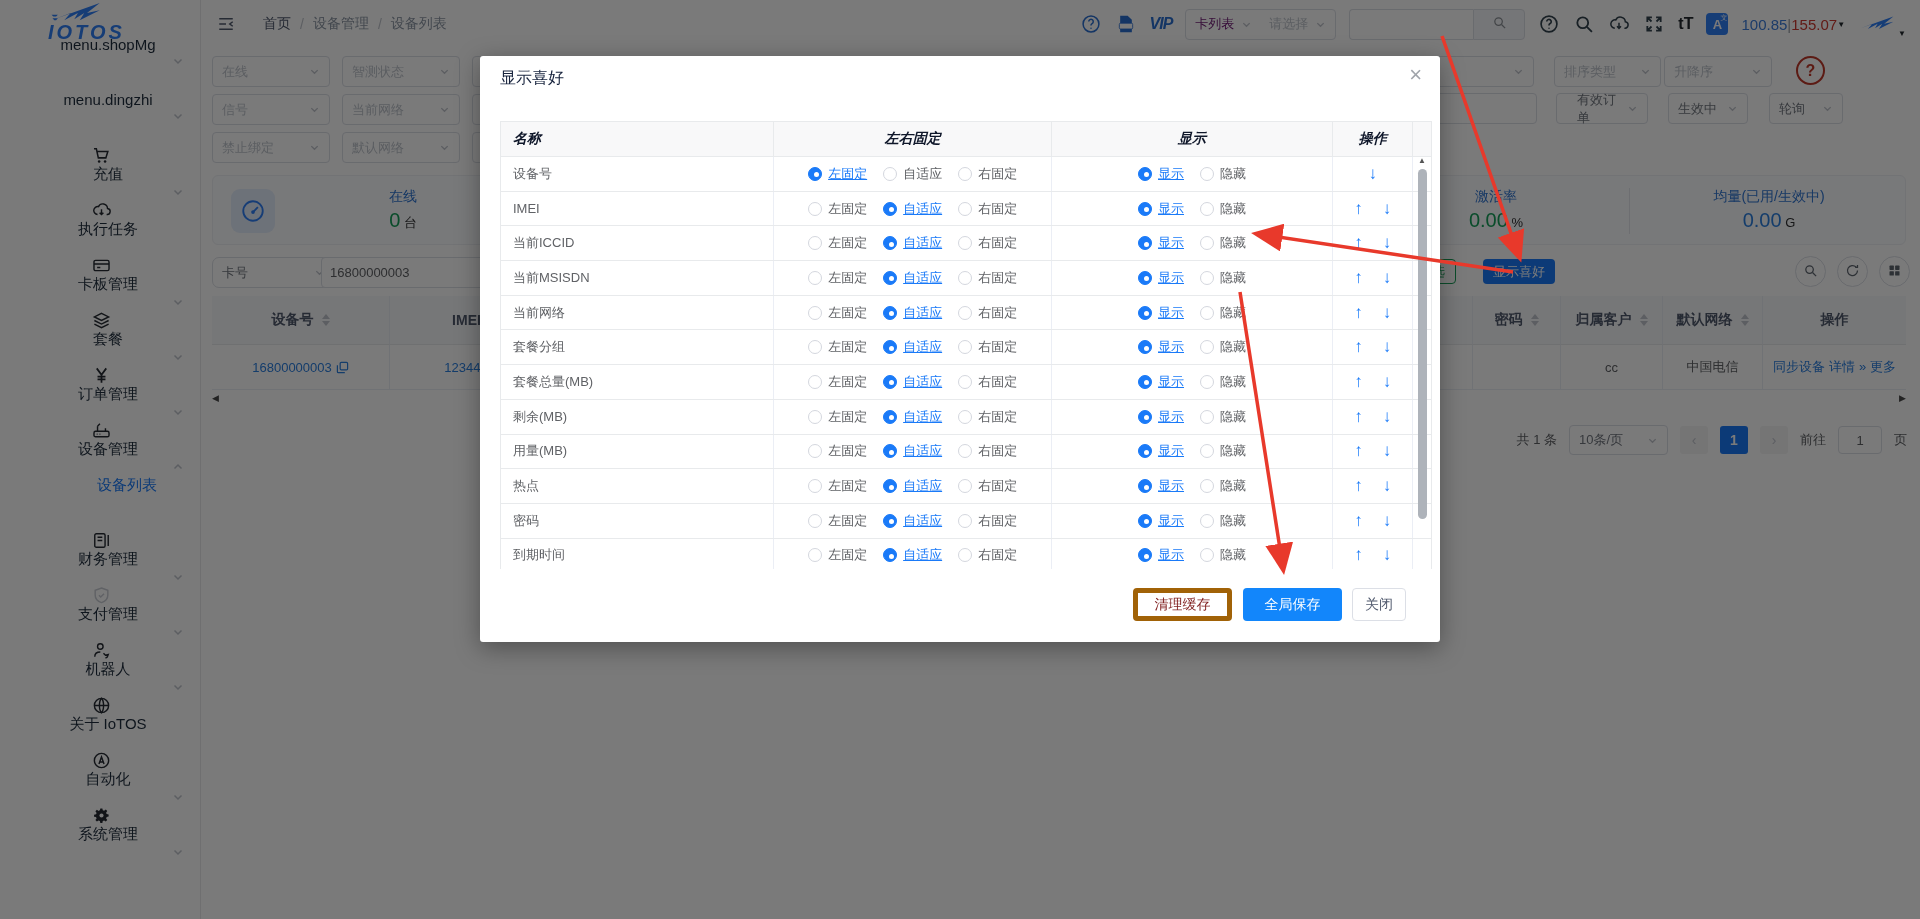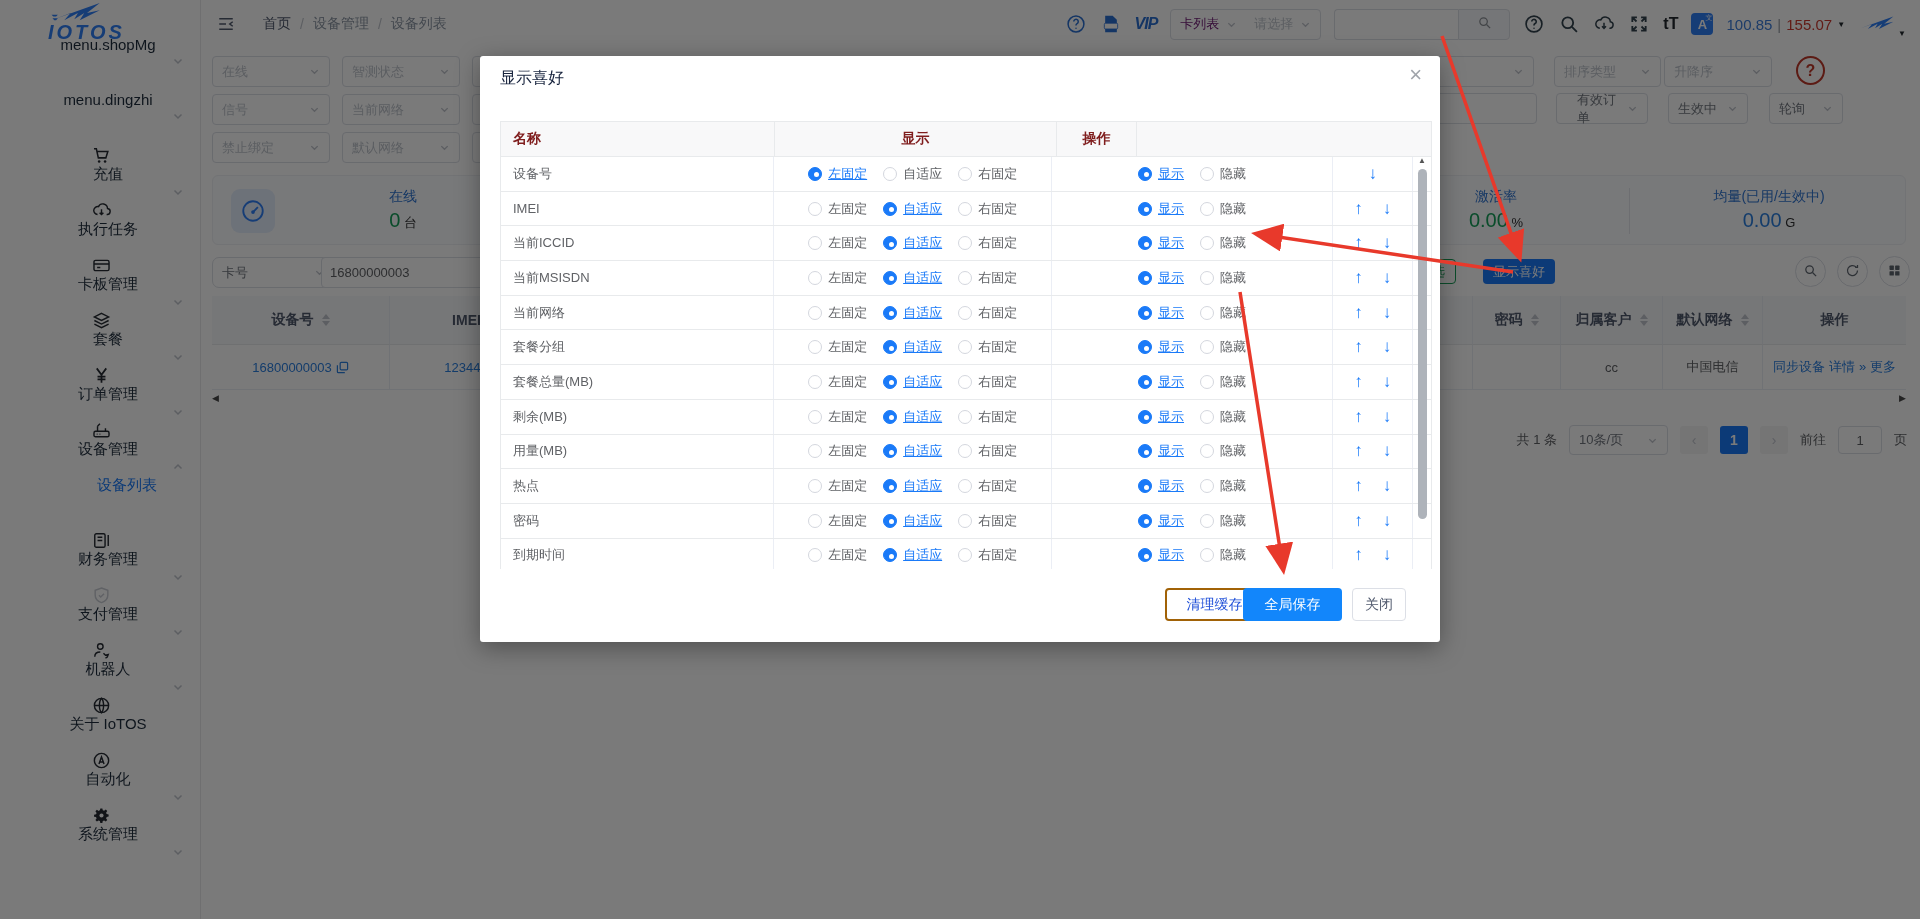--- a/index.html
+++ b/index.html
@@ -41,21 +41,21 @@
   .tb-group .ph { color:#bfc4cc; margin-left:10px; }
   .sel-caret { color:#c0c4cc; display:inline-flex; }
   .sel-caret svg { width:11px; height:11px; }
   .tb-search { display:flex; height:31px; }
   .tb-search input { width:124px; border:1px solid #dcdfe6; border-right:none; border-radius:4px 0 0 4px; padding:0 8px; font-size:13px; color:#606266; outline:none; font-family:inherit; }
   .tb-search .btn { width:52px; background:#f5f7fa; border:1px solid #dcdfe6; border-radius:0 4px 4px 0; display:flex; align-items:center; justify-content:center; color:#8b9097; }
   .tb-search .btn svg { width:15px; height:15px; }
   .tsize { font-weight:700; font-size:16px; color:#23282e; }
   .abadge { width:22px; height:22px; background:#2f7ff7; border-radius:4px; color:#fff; display:flex; align-items:center; justify-content:center; font-weight:700; font-size:13px; position:relative; }
   .abadge .sub { position:absolute; right:1px; top:0; font-size:7px; font-weight:400; }
-  .balance { font-size:15px; display:flex; align-items:center; gap:5px; }
+  .balance { font-size:15px; display:flex; align-items:center; }
   .balance .b1 { color:#3d7edb; }
   .balance .sep { color:#9aa1a9; }
   .balance .b2 { color:#cd3a30; }
   .balance .car { font-size:8px; color:#23282e; }
   .tb-jet { display:flex; align-items:flex-end; gap:2px; }
   .tb-jet svg { width:38px; height:24px; }
   .tb-jet .car { font-size:8px; color:#23282e; }
 
   
   .content { position:absolute; left:201px; top:48px; right:0; bottom:0; background:#fff; z-index:1; }
@@ -107,42 +107,42 @@
   .pbtn.cur { background:#1a7af8; color:#fff; font-weight:700; }
   .goto-input { width:44px; height:28px; border:1px solid #dcdfe6; border-radius:4px; text-align:center; font-size:13px; color:#606266; outline:none; font-family:inherit; }
 
   
   .overlay { position:absolute; inset:0; background:rgba(0,0,0,0.52); z-index:10; }
   .modal { position:absolute; left:480px; top:56px; width:960px; height:586px; background:#fff; border-radius:3px; box-shadow:0 6px 24px rgba(0,0,0,.35); z-index:20; }
   .m-title { position:absolute; left:20px; top:12px; font-size:16px; color:#17233d; }
   .m-close { position:absolute; right:18px; top:8px; font-size:22px; color:#a0a4ab; line-height:1; cursor:pointer; }
   .m-table { position:absolute; left:20px; top:65px; width:932px; border:1px solid #e8eaec; border-bottom:none; }
   .m-head { display:flex; height:35px; background:#f8f8f9; border-bottom:1px solid #e8eaec; }
-  .m-hc { display:flex; align-items:center; justify-content:center; font-size:14px; color:#7f1d1d; font-weight:700; border-right:1px solid #e8eaec; }
+  .m-hc { display:flex; align-items:center; justify-content:center; font-size:14px; color:#0f172a; font-weight:700; border-right:1px solid #e8eaec;font-style:italic; }
   .m-hc.name { justify-content:flex-start; padding-left:12px; }
   .m-hc:last-child, .m-cell:last-child { border-right:none; }
   #m-rows { height:412px; overflow:hidden; }
   .m-row { display:flex; height:34.7px; border-bottom:1px solid #e8eaec; }
   .m-cell { display:flex; align-items:center; justify-content:center; border-right:1px solid #ebeef5; }
   .m-cell.name { justify-content:flex-start; padding-left:12px; font-size:13px; color:#606266; }
   .w-name { width:274px; } .w-pin { width:278px; } .w-show { width:282px; } .w-ops { width:80px; } .w-gut { width:18px; }
   .rgroup { display:flex; gap:16px; }
   .ritem { display:flex; align-items:center; gap:6px; cursor:pointer; }
   .rad { width:14px; height:14px; border-radius:50%; border:1px solid #d4d7de; background:#fff; position:relative; flex:none; }
   .rad.on { background:#1a7af8; border-color:#1a7af8; }
   .rad.on::after { content:""; position:absolute; left:4.5px; top:4.5px; width:5px; height:5px; border-radius:50%; background:#fff; }
   .rlabel { font-size:13px; color:#606266; }
   .ritem.sel .rlabel { color:#1a7af8; text-decoration:underline; }
   .op-arrow { color:#1a7af8; font-size:17px; cursor:pointer; }
   .rgroup.ops { gap:20px; }
   .m-vscroll { position:absolute; left:934px; top:100px; width:16px; height:412px; display:flex; flex-direction:column; align-items:center; }
   .m-vscroll .tri { font-size:8px; color:#555; line-height:10px; }
   .m-vscroll .vthumb { width:9px; height:350px; background:#aeb3ba; border-radius:5px; margin-top:3px; }
   .m-btn { position:absolute; top:532px; height:33px; border-radius:4px; font-size:14px; display:flex; align-items:center; justify-content:center; cursor:pointer; font-family:inherit; }
-  .m-btn.clear { left:653px; width:99px; background:#fff; border:2px solid #a16207; color:#1d4ed8;margin-left:32px; }
+  .m-btn.clear { left:653px; width:99px; background:#fff; border:5px solid #a16207; color:#7f1d1d; }
   .m-btn.save { left:763px; width:99px; background:#1286fb; border:none; color:#fff; }
   .m-btn.close2 { left:872px; width:54px; background:#fff; border:1px solid #dcdfe6; color:#515a6e; }
 
   .annot { position:absolute; inset:0; z-index:30; pointer-events:none; }
 </style>
 </head>
 <body>
 
 <aside class="sidebar">
   <div class="logo">
@@ -699,20 +699,21 @@
 </div>
 
 <div class="overlay"></div>
 
 <div class="modal">
   <div class="m-title">显示喜好</div>
   <div class="m-close">×</div>
   <div class="m-table">
     <div class="m-head">
       <div class="m-hc name w-name">名称</div>
+      <div class="m-hc w-pin">左右固定</div>
       <div class="m-hc w-show">显示</div>
       <div class="m-hc w-ops">操作</div>
       <div class="m-hc w-gut"></div>
     </div>
     <div id="m-rows">
         <div class="m-row">
           <div class="m-cell name w-name">设备号</div>
           <div class="m-cell w-pin">
             <div class="rgroup">
               <label class="ritem sel">

